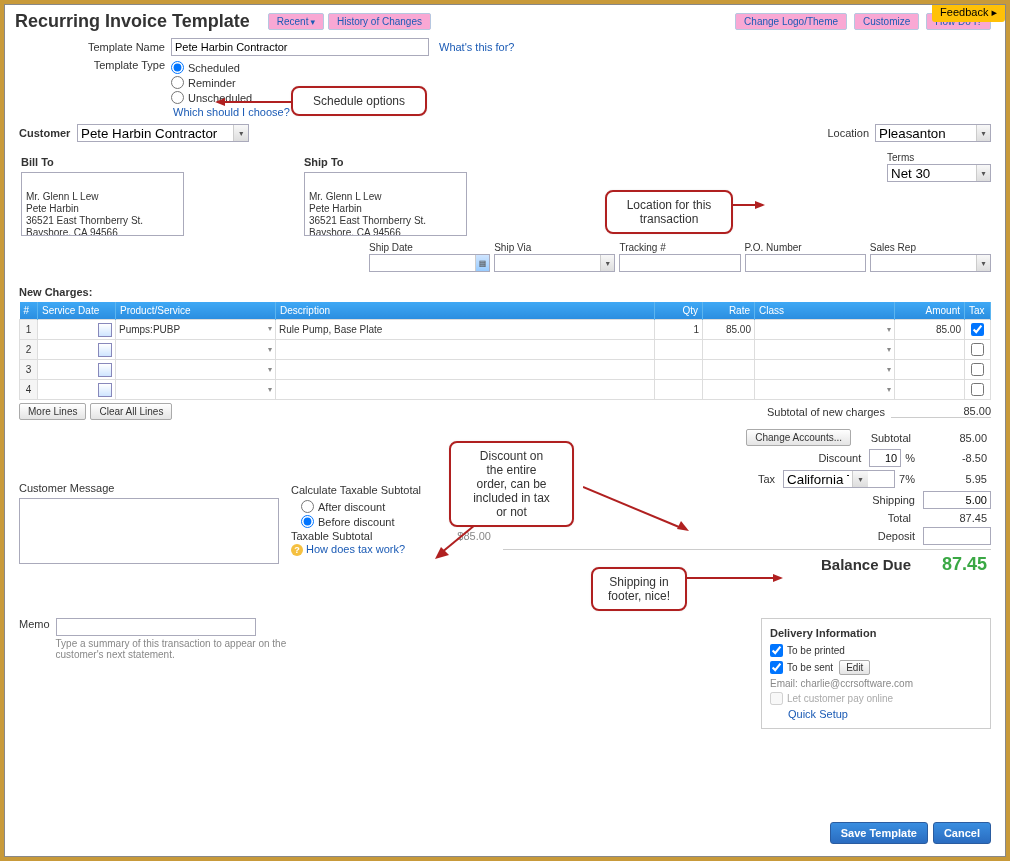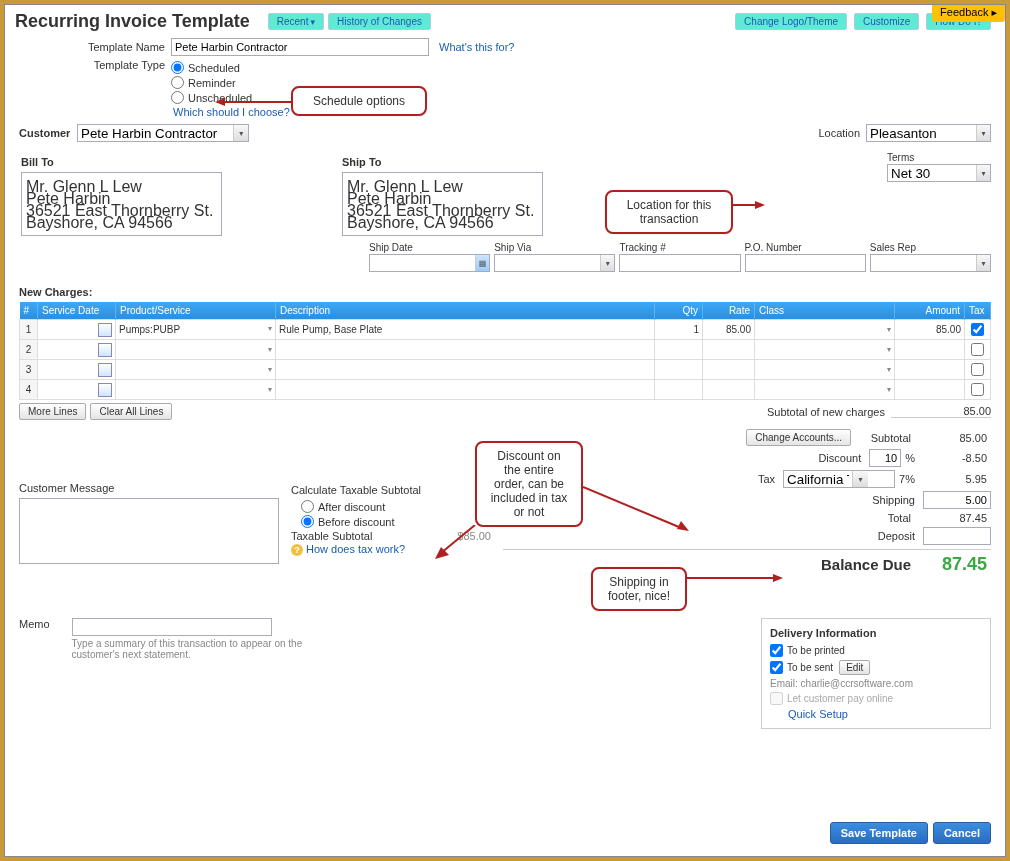--- a/index.html
+++ b/index.html
@@ -2,42 +2,42 @@
 <html><head>
 <meta charset="utf-8">
 <style>
 *{box-sizing:border-box;margin:0;padding:0}
 body{font-family:Arial,Helvetica,sans-serif;font-size:11px;color:#333;background:#fff}
 .frame{border:4px solid #c89a3a;width:1010px;height:861px;position:relative;overflow:hidden;background:#fff}
 .inner{border:1px solid #888;height:100%;background:#fff;position:relative;overflow:hidden}
 .feedback{position:absolute;right:0;top:-2px;background:#ffc107;color:#000;padding:3px 8px;font-size:11px;border-radius:0 0 3px 3px;z-index:10}
 .hdr{display:flex;align-items:center;padding:6px 10px 2px}
 .hdr h1{font-size:18px;font-weight:bold;color:#333;margin-right:18px}
-.linkbtn{background:#5eead4;border:1px solid #b6c7e0;color:#1b5bb5;padding:2px 8px;font-size:10px;border-radius:2px;cursor:pointer;margin-right:4px;text-decoration:none}
+.linkbtn{background:#f9a8d4;border:1px solid #b6c7e0;color:#1b5bb5;padding:2px 8px;font-size:10px;border-radius:2px;cursor:pointer;margin-right:4px;text-decoration:none}
 .linkbtn .caret{font-size:9px;margin-left:2px}
 .hdr-right{margin-left:auto;display:flex;gap:3px}
 .content{padding:4px 14px 8px}
 .row{display:flex;align-items:center;margin-bottom:3px}
 .lbl{font-size:11px;color:#333;min-width:92px;text-align:right;padding-right:6px}
 .lbl-b{font-weight:bold}
 input[type=text],select,textarea{border:1px solid #aab;padding:2px 3px;font-family:inherit;font-size:11px;background:#fff}
 input[type=text]{height:18px}
 textarea{resize:none}
 .combo{position:relative;display:inline-flex;border:1px solid #aab;height:18px;background:#fff}
 .combo input{border:none;height:16px;padding:1px 3px;width:100%}
 .combo .dd{width:16px;border-left:1px solid #ccc;background:linear-gradient(#f8f8f8,#ddd);display:flex;align-items:center;justify-content:center;cursor:pointer;font-size:8px;color:#555}
 .link{color:#1b5bb5;text-decoration:none;cursor:pointer;font-size:11px}
 .radio-row{display:flex;align-items:center;margin:2px 0 2px 0;padding-left:0}
 .radio-row input{margin-right:4px}
 .callout{position:absolute;border:2px solid #b02020;border-radius:8px;background:#fff;padding:6px 12px;font-size:12px;color:#333;text-align:center;z-index:100;box-shadow:0 0 2px rgba(0,0,0,.1)}
 .callout-arrow{position:absolute;z-index:99}
 .bluebtn{background:linear-gradient(#3a8ee0,#2a6cc0);color:#fff;border:1px solid #2a5ca0;padding:4px 10px;border-radius:3px;font-size:11px;font-weight:bold;cursor:pointer}
 .graybtn{background:linear-gradient(#fff,#e4e4e4);border:1px solid #aaa;padding:2px 8px;font-size:10px;border-radius:2px;cursor:pointer;color:#333}
 .section-lbl{font-weight:bold;font-size:11px;margin:4px 0}
-.addr-box{border:1px solid #aab;width:201px;height:64px;padding:8px 4px;font-size:16px;line-height:12px;white-space:pre-line;overflow:hidden}
+.addr-box{border:1px solid #aab;width:163px;height:64px;padding:18px 4px;font-size:10px;line-height:12px;white-space:pre-line;overflow:hidden}
 .shipgrid{display:flex;gap:4px;margin-top:6px}
 .shipcol{flex:1}
 .shipcol .sh-lbl{font-size:10px;color:#333;margin-bottom:1px}
 .shipcol .combo{width:100%}
 .tbl{border-collapse:collapse;width:100%;font-size:10px}
 .tbl th{background:linear-gradient(#3ea8f5,#2b8ee0);color:#fff;font-weight:normal;padding:3px 4px;text-align:left;font-size:10px;border-right:1px solid #5cb5f0}
 .tbl td{border:1px solid #ddd;padding:2px 3px;height:20px;background:#fff}
 .tbl .num{text-align:center;background:#f5f5f5;width:18px}
 .tbl .cal-icn{width:14px;height:14px;display:inline-block;background:linear-gradient(#fff,#cfe5ff);border:1px solid #88b;vertical-align:middle}
 .tbl input[type=checkbox]{margin:auto;display:block}
@@ -110,21 +110,21 @@
         </svg>
 
 
     <div class="row" style="margin-top:6px">
       <span class="lbl lbl-b" style="min-width:58px;text-align:left">Customer</span>
       <div class="combo" style="width:172px">
             <input value="Pete Harbin Contractor" style="">
             <span class="dd">▾</span>
           </div>
       <span class="lbl" style="margin-left:auto;min-width:auto">Location</span>
-      <div class="combo" style="width:125px">
+      <div class="combo" style="width:116px">
             <input value="Pleasanton" style="">
             <span class="dd">▾</span>
           </div>
     </div>
 
     <div class="callout" style="left:600px;top:185px;width:128px;white-space:pre-line">Location for this
 transaction</div>
     <svg class="callout-arrow" style="left:712px;top:193px;width:48px;height:14px">
           <line class="arrow-line" x1="0" y1="7" x2="40" y2="7"></line>
           <polygon class="arrow-head" points="48,7 38,3 38,11"></polygon>
@@ -321,21 +321,21 @@
               <span class="tl">Deposit</span>
               <input type="text" style="">
             </div>
         <div class="totals-row balance" style="border-top:1px solid #ccc;padding-top:4px;margin-top:4px">
               <span class="tl">Balance Due</span>
               <span class="tv amt">87.45</span>
             </div>
       </div>
     </div>
 
-    <div class="callout" style="left:470px;top:436px;width:108px;white-space:pre-line;line-height:14px">Discount on
+    <div class="callout" style="left:444px;top:436px;width:125px;white-space:pre-line;line-height:14px">Discount on
 the entire
 order, can be
 included in tax
 or not</div>
     <svg class="callout-arrow" style="left:578px;top:476px;width:106px;height:50px">
           <path class="arrow-line" d="M0 6 L96 46"></path>
           <polygon class="arrow-head" points="106,50 94,48 98,40"></polygon>
         </svg>
     <svg class="callout-arrow" style="left:430px;top:520px;width:44px;height:34px">
           <path class="arrow-line" d="M40 0 L6 28"></path>
@@ -343,21 +343,21 @@
         </svg>
 
     <div class="callout" style="left:586px;top:562px;width:96px;white-space:pre-line">Shipping in
 footer, nice!</div>
     <svg class="callout-arrow" style="left:682px;top:566px;width:96px;height:14px">
           <line class="arrow-line" x1="0" y1="7" x2="86" y2="7"></line>
           <polygon class="arrow-head" points="96,7 86,3 86,11"></polygon>
         </svg>
 
     <div style="display:flex;margin-top:40px;align-items:flex-start">
-      <div style="display:flex;align-items:flex-start;gap:22px">
+      <div style="display:flex;align-items:flex-start;gap:6px">
         <span style="font-size:11px">Memo</span>
         <div>
           <input type="text" style="width: 200px;">
           <div style="color:#888;font-size:10px;width:260px;margin-top:2px">Type a summary of this transaction to appear on the customer's next statement.</div>
         </div>
       </div>
       <div class="delivery" style="margin-left:auto">
         <div class="dl-title">Delivery Information</div>
         <div class="dl-row">
               <input type="checkbox" checked="" style="">

